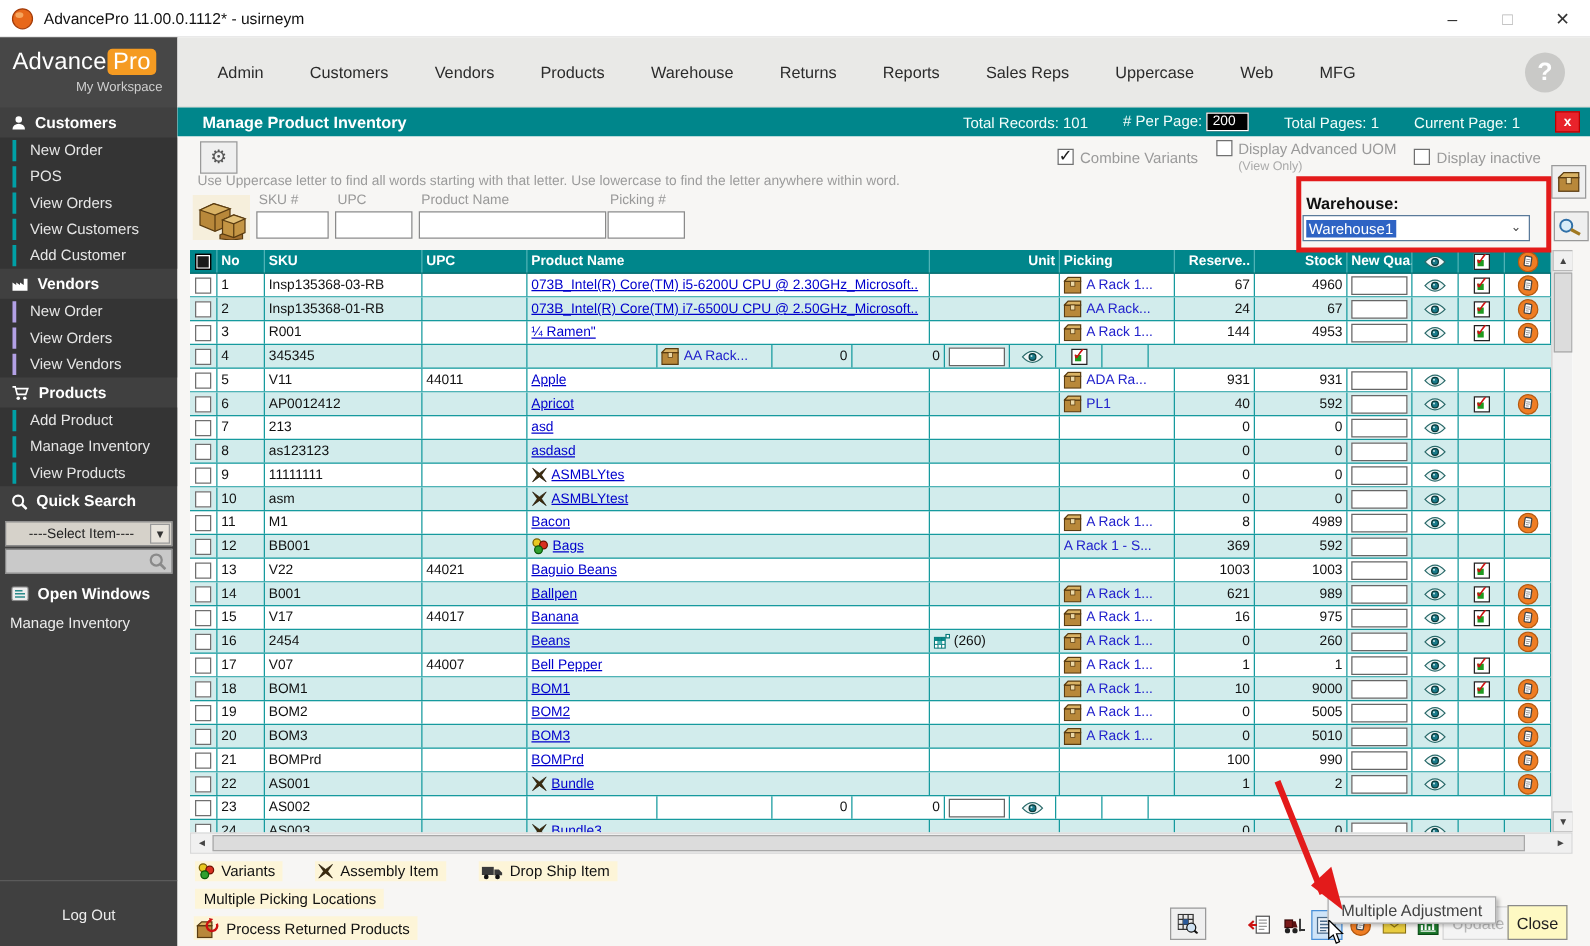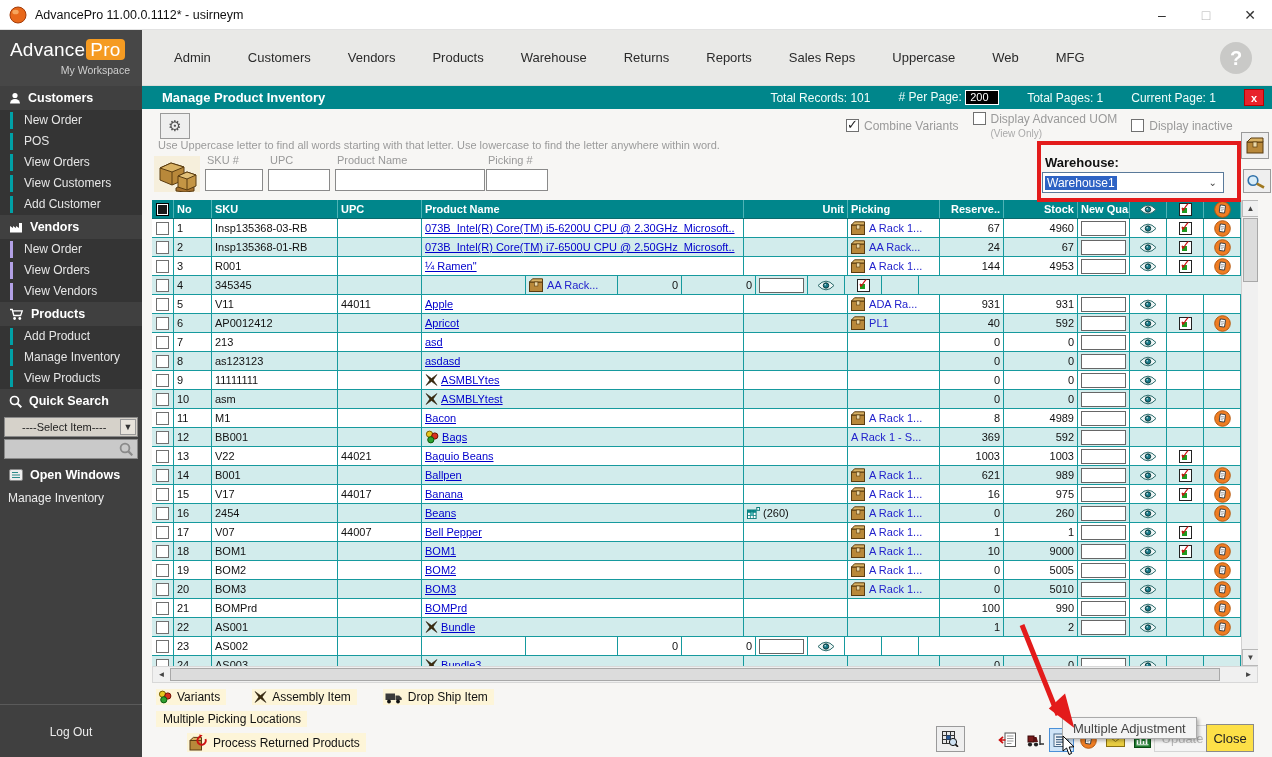--- a/index.html
+++ b/index.html
@@ -19,21 +19,21 @@
   .sidebar { position:absolute; left:0; top:30px; width:142px; height:727px; background:#404040; color:#e8e8e8; }
   .logo { height:56px; background:#474747; padding:9px 10px 0 10px; }
   .logo-line { font-size:19px; color:#fff; letter-spacing:.2px; }
   .logo-line .pro { background:#f59b22; color:#fff; border-radius:4px; padding:0 4px; margin-left:1px; }
   .workspace { text-align:right; font-size:10.5px; color:#cfcfcf; margin-top:3px; padding-right:2px; }
   .sb-sec-h { height:24px; display:flex; align-items:center; gap:7px; padding-left:9px; font-size:12.5px; font-weight:bold; color:#fff; }
   .sb-items { background:#343434; }
   .sb-item { position:relative; height:21px; line-height:21px; padding-left:24px; font-size:12px; color:#e6e6e6; cursor:pointer; }
   .sb-item .bar { position:absolute; left:10px; top:2px; bottom:2px; width:3px; }
   .qs-select { margin:4px 4px 2px 4px; height:20px; background:#d6d2ca; border:1px solid #8a8a8a; display:flex; align-items:center; font-size:11px; color:#222; }
-  .qs-select .val { flex:1; padding-left:2px;margin-left:15px; }
+  .qs-select .val { flex:1; padding-left:18px; }
   .qs-select .dd { width:16px; height:16px; margin-right:1px; background:#e8e4dc; border:1px solid #999; font-size:9px; color:#333; display:flex; align-items:center; justify-content:center; }
   .qs-input { margin:2px 4px; height:20px; background:#c9c9c9; border:1px solid #8a8a8a; display:flex; align-items:center; }
   .qs-input .ph { flex:1; }
   .qs-input .ic { margin-right:4px; }
   .openwin-item { padding:4px 0 0 8px; font-size:12px; color:#ececec; cursor:pointer; }
   .logout { position:absolute; left:0; right:0; bottom:18px; text-align:center; font-size:12px; color:#ececec; cursor:pointer; }
   .sb-divider { position:absolute; left:0; right:0; bottom:52px; border-top:1px solid #5a5a5a; }
 
   
   .main { position:absolute; left:142px; top:30px; width:1130px; height:727px; background:#f7f6f4; }
@@ -90,21 +90,21 @@
   .vthumb { position:absolute; left:1px; top:18px; width:15px; height:64px; background:#dcdcdc; border:1px solid #a8a8a8; cursor:pointer; }
   .hscroll { position:absolute; left:10px; top:636px; width:1106px; height:17px; background:#f0f0f0; border:1px solid #d8d8d8; }
   .hthumb { position:absolute; left:17px; top:1px; height:13px; width:1050px; background:#dcdcdc; border:1px solid #a8a8a8; cursor:pointer; }
 
   
   .legend-row { position:absolute; display:flex; gap:26px; align-items:center; }
   .legend-item { display:flex; align-items:center; gap:5px; background:#fdf5d8; padding:1px 6px 1px 2px; font-size:12px; color:#111; }
   .fbtn { position:absolute; background:#efefef; border:1px solid #9a9a9a; display:flex; align-items:center; justify-content:center; cursor:pointer; }
   .icbtn { position:absolute; width:25px; height:24px; display:flex; align-items:center; justify-content:center; background:transparent; border:1px solid transparent; cursor:pointer; }
   .icbtn.hl { background:#cfe4f8; border:1px solid #4a90d8; }
-  .btn { position:absolute; font-size:13px; color:#222; background:#fde047; border:1px solid #8a8a8a; display:flex; align-items:center; justify-content:center; cursor:pointer; }
+  .btn { position:absolute; font-size:13px; color:#222; background:#fef9c3; border:1px solid #8a8a8a; display:flex; align-items:center; justify-content:center; cursor:pointer; }
   .btn.disabled { color:#b8b8b8; border-color:#d5d5d5; background:#f4f4f4; cursor:default; }
 
   
   .anno-box { position:absolute; left:1037px; top:141px; width:204px; height:61px; border:4px solid #e31b1b; z-index:40; pointer-events:none; }
   .tooltip { position:absolute; left:1062px; top:717px; height:22px; padding:0 10px; background:#f4f4f4; border:1px solid #aaa; box-shadow:2px 2px 3px rgba(0,0,0,.25); font-size:13px; color:#444; display:flex; align-items:center; z-index:50; }
   .anno-arrow { position:absolute; left:1000px; top:615px; z-index:60; pointer-events:none; }
   .cursor { position:absolute; left:1062px; top:736px; z-index:70; pointer-events:none; }
 </style>
 </head>
 <body>
@@ -1299,21 +1299,21 @@
           </span>
           <span>Drop Ship Item</span>
         </span>
       </div>
     <div class="legend-row" style="left:14px; top:681px;" id="legend-1">
         <span class="legend-item">
           <span class="ic"></span>
           <span>Multiple Picking Locations</span>
         </span>
       </div>
-    <div class="legend-row" style="left:13px; top:703px;margin-left:32px;" id="legend-2">
+    <div class="legend-row" style="left:13px; top:703px;" id="legend-2">
         <span class="legend-item">
           <span class="ic">
             <svg width="19" height="17">
               <rect x="1" y="6.5" width="11.5" height="9.5" fill="#b8883a" stroke="#5a3c10"></rect>
               <path d="M1 6.5 L4.4 3.4 L12.5 3.4 L12.5 6.5 Z" fill="#d9b264" stroke="#5a3c10"></path>
               <path d="M16.5 5 a4.2 4.2 0 1 1 -4.6 -2.6" fill="none" stroke="#cc1111" stroke-width="1.9"></path>
               <path d="M10.2 0.4 l3.4 0.8 L11 3.8 Z" fill="#cc1111"></path>
             </svg>
           </span>
           <span>Process Returned Products</span>

